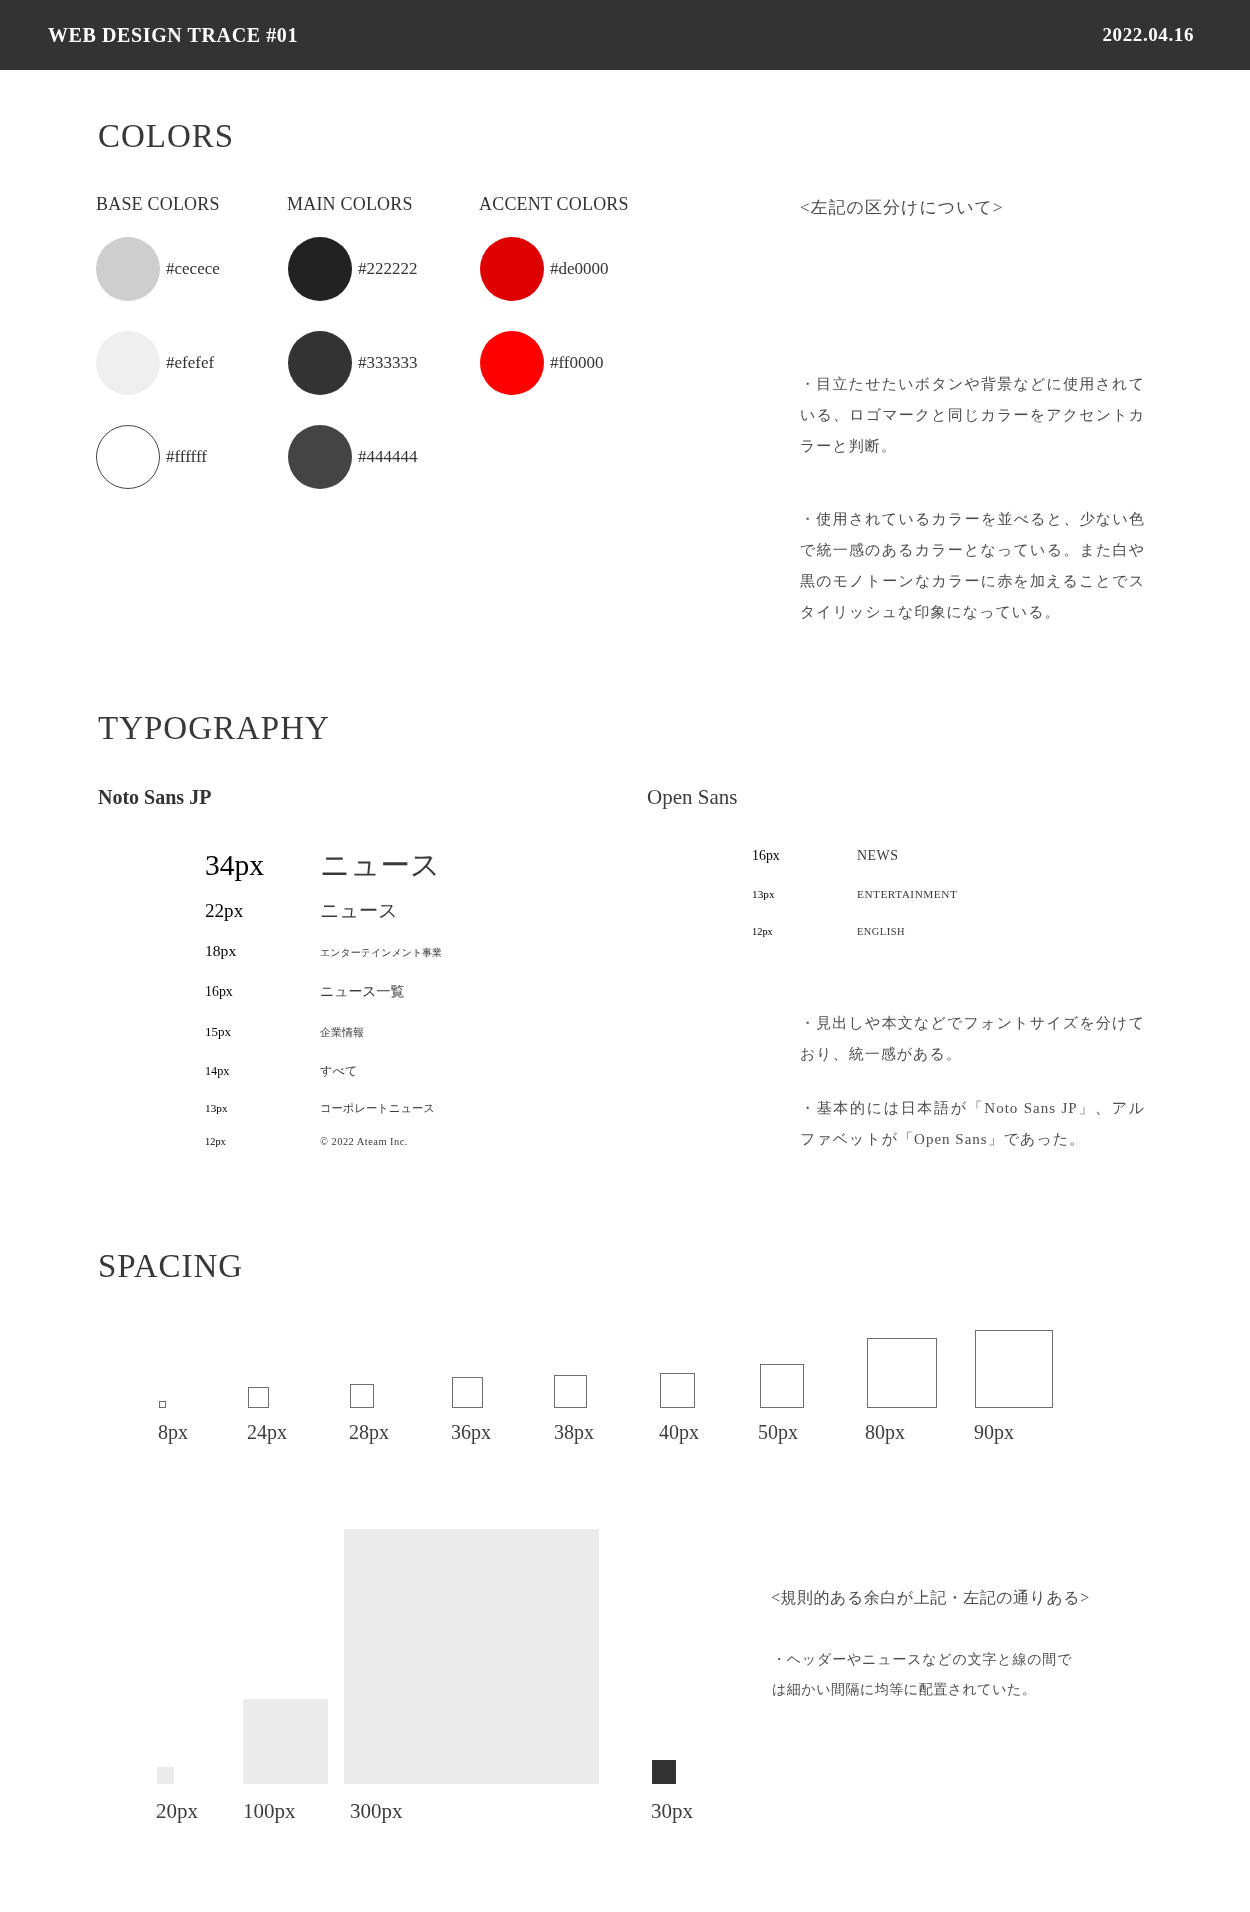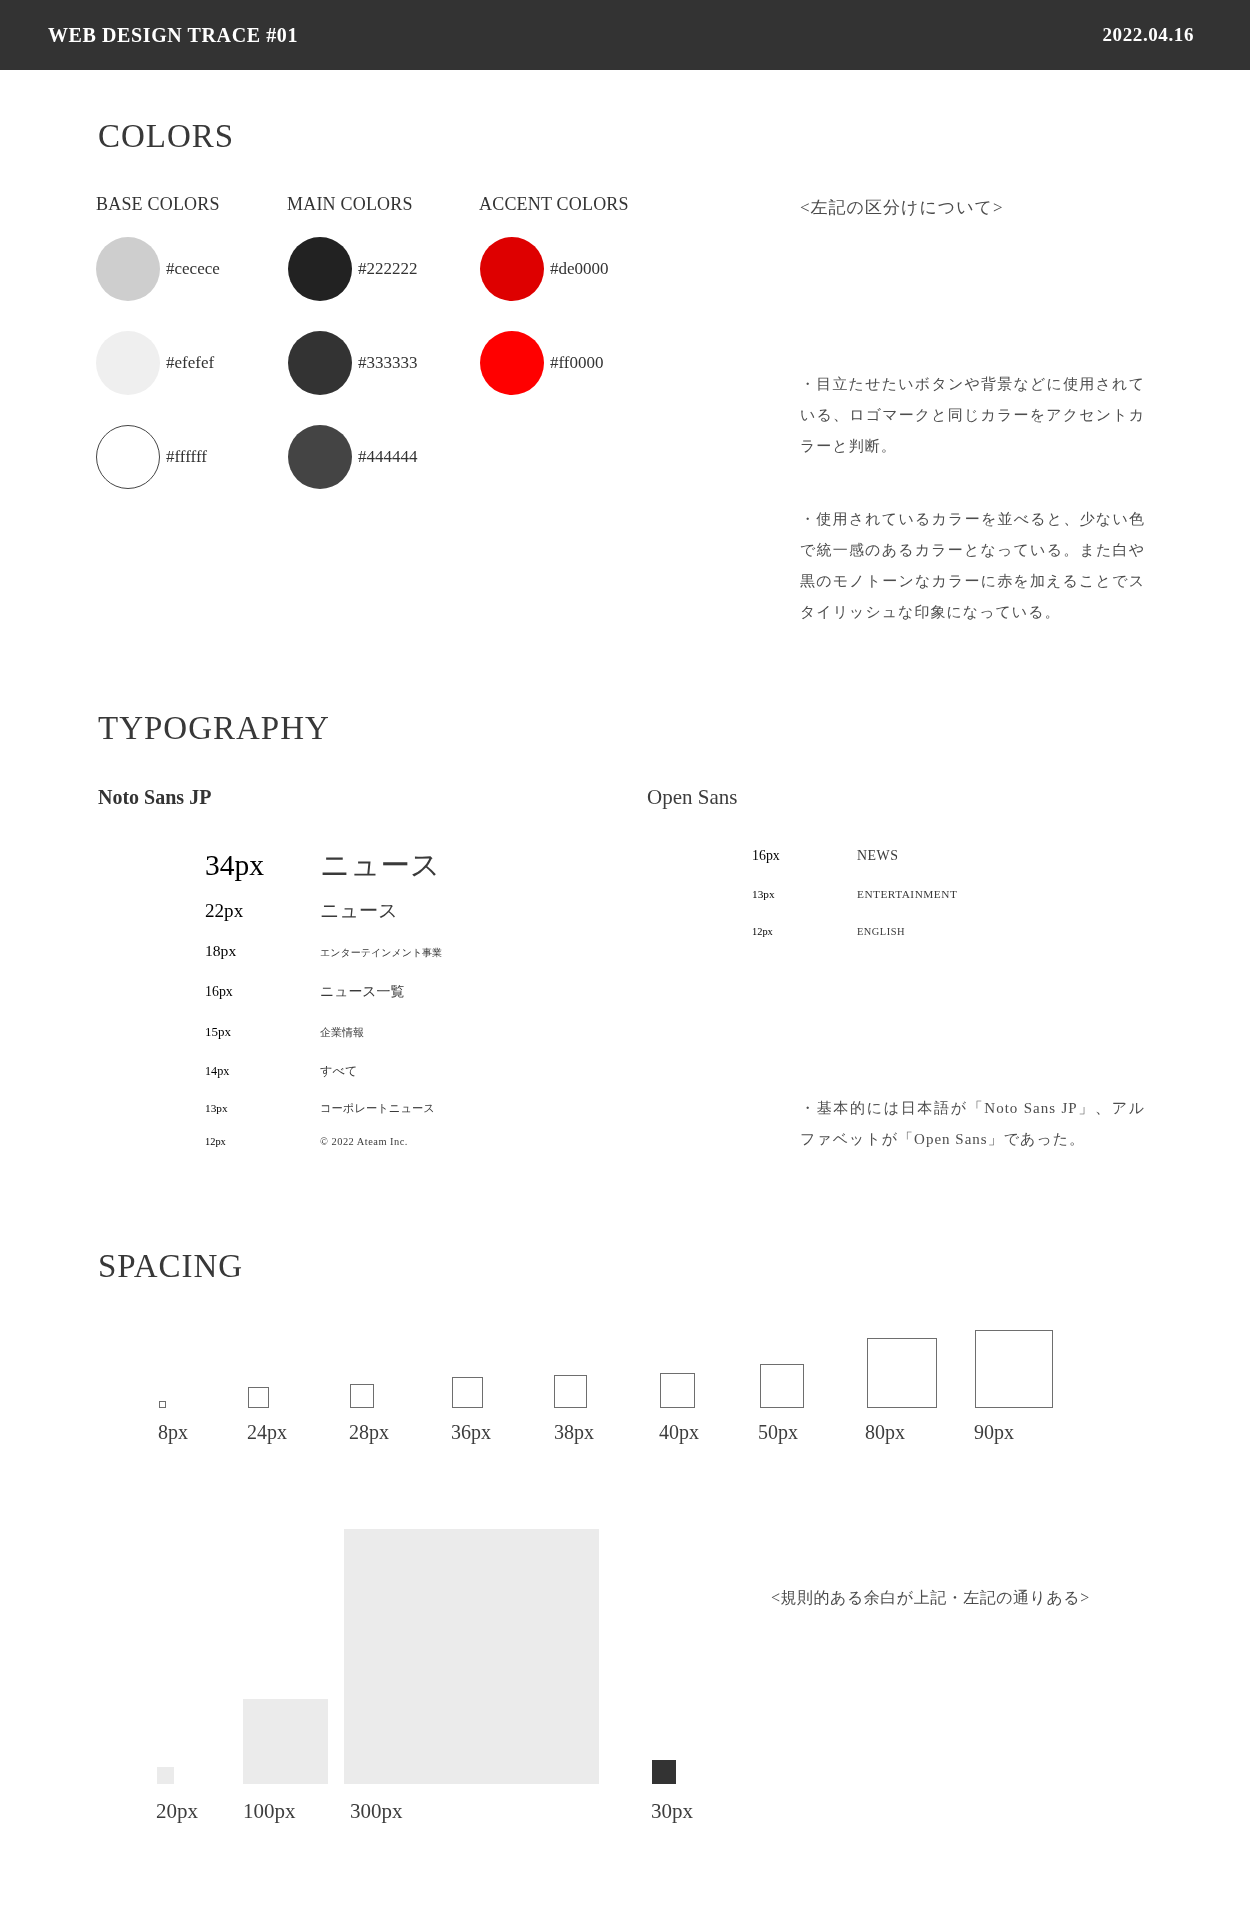--- a/index.html
+++ b/index.html
@@ -139,20 +139,21 @@
   </div>
   <div class="type-row open" style="left:752px;top:888px">
     <span class="type-size" style="font-size: 11.3px;">13px</span>
     <span class="type-sample latin" style="font-size: 11.3px;">ENTERTAINMENT</span>
   </div>
   <div class="type-row open" style="left:752px;top:926px">
     <span class="type-size" style="font-size: 10.4px;">12px</span>
     <span class="type-sample latin" style="font-size: 10.4px;">ENGLISH</span>
   </div>
 
+  <p class="note" style="left:800px;top:1008px">・見出しや本文などでフォントサイズを分けており、統一感がある。</p>
   <p class="note" style="left:800px;top:1093px">・基本的には日本語が「Noto Sans JP」、アルファベットが「Open Sans」であった。</p>
 
   <h1 class="sec" style="top:1248px">SPACING</h1>
 
   <div class="obox" style="left: 159px; width: 7px; height: 7px; top: 1401px;"></div>
   <div class="obox" style="left: 248px; width: 21px; height: 21px; top: 1387px;"></div>
   <div class="obox" style="left: 350px; width: 24px; height: 24px; top: 1384px;"></div>
   <div class="obox" style="left: 452px; width: 31px; height: 31px; top: 1377px;"></div>
   <div class="obox" style="left: 554px; width: 33px; height: 33px; top: 1375px;"></div>
   <div class="obox" style="left: 660px; width: 35px; height: 35px; top: 1373px;"></div>
@@ -174,14 +175,15 @@
   <div class="gbox" style="left: 243px; background-color: rgb(235, 235, 235); width: 85px; height: 85px; top: 1699px;"></div>
   <div class="gbox" style="left: 344px; background-color: rgb(235, 235, 235); width: 255px; height: 255px; top: 1529px;"></div>
   <div class="gbox" style="left: 652px; background-color: rgb(51, 51, 51); width: 24px; height: 24px; top: 1760px;"></div>
 
   <div class="glabel" style="left:156px">20px</div>
   <div class="glabel" style="left:243px">100px</div>
   <div class="glabel" style="left:350px">300px</div>
   <div class="glabel" style="left:651px">30px</div>
 
   <div class="note-h sm" style="left:771px;top:1588px">&lt;規則的ある余白が上記・左記の通りある&gt;</div>
+  <p class="note sm" style="left:772px;top:1645px">・ヘッダーやニュースなどの文字と線の間では細かい間隔に均等に配置されていた。</p>
 
 </div>
 
 </body></html>

